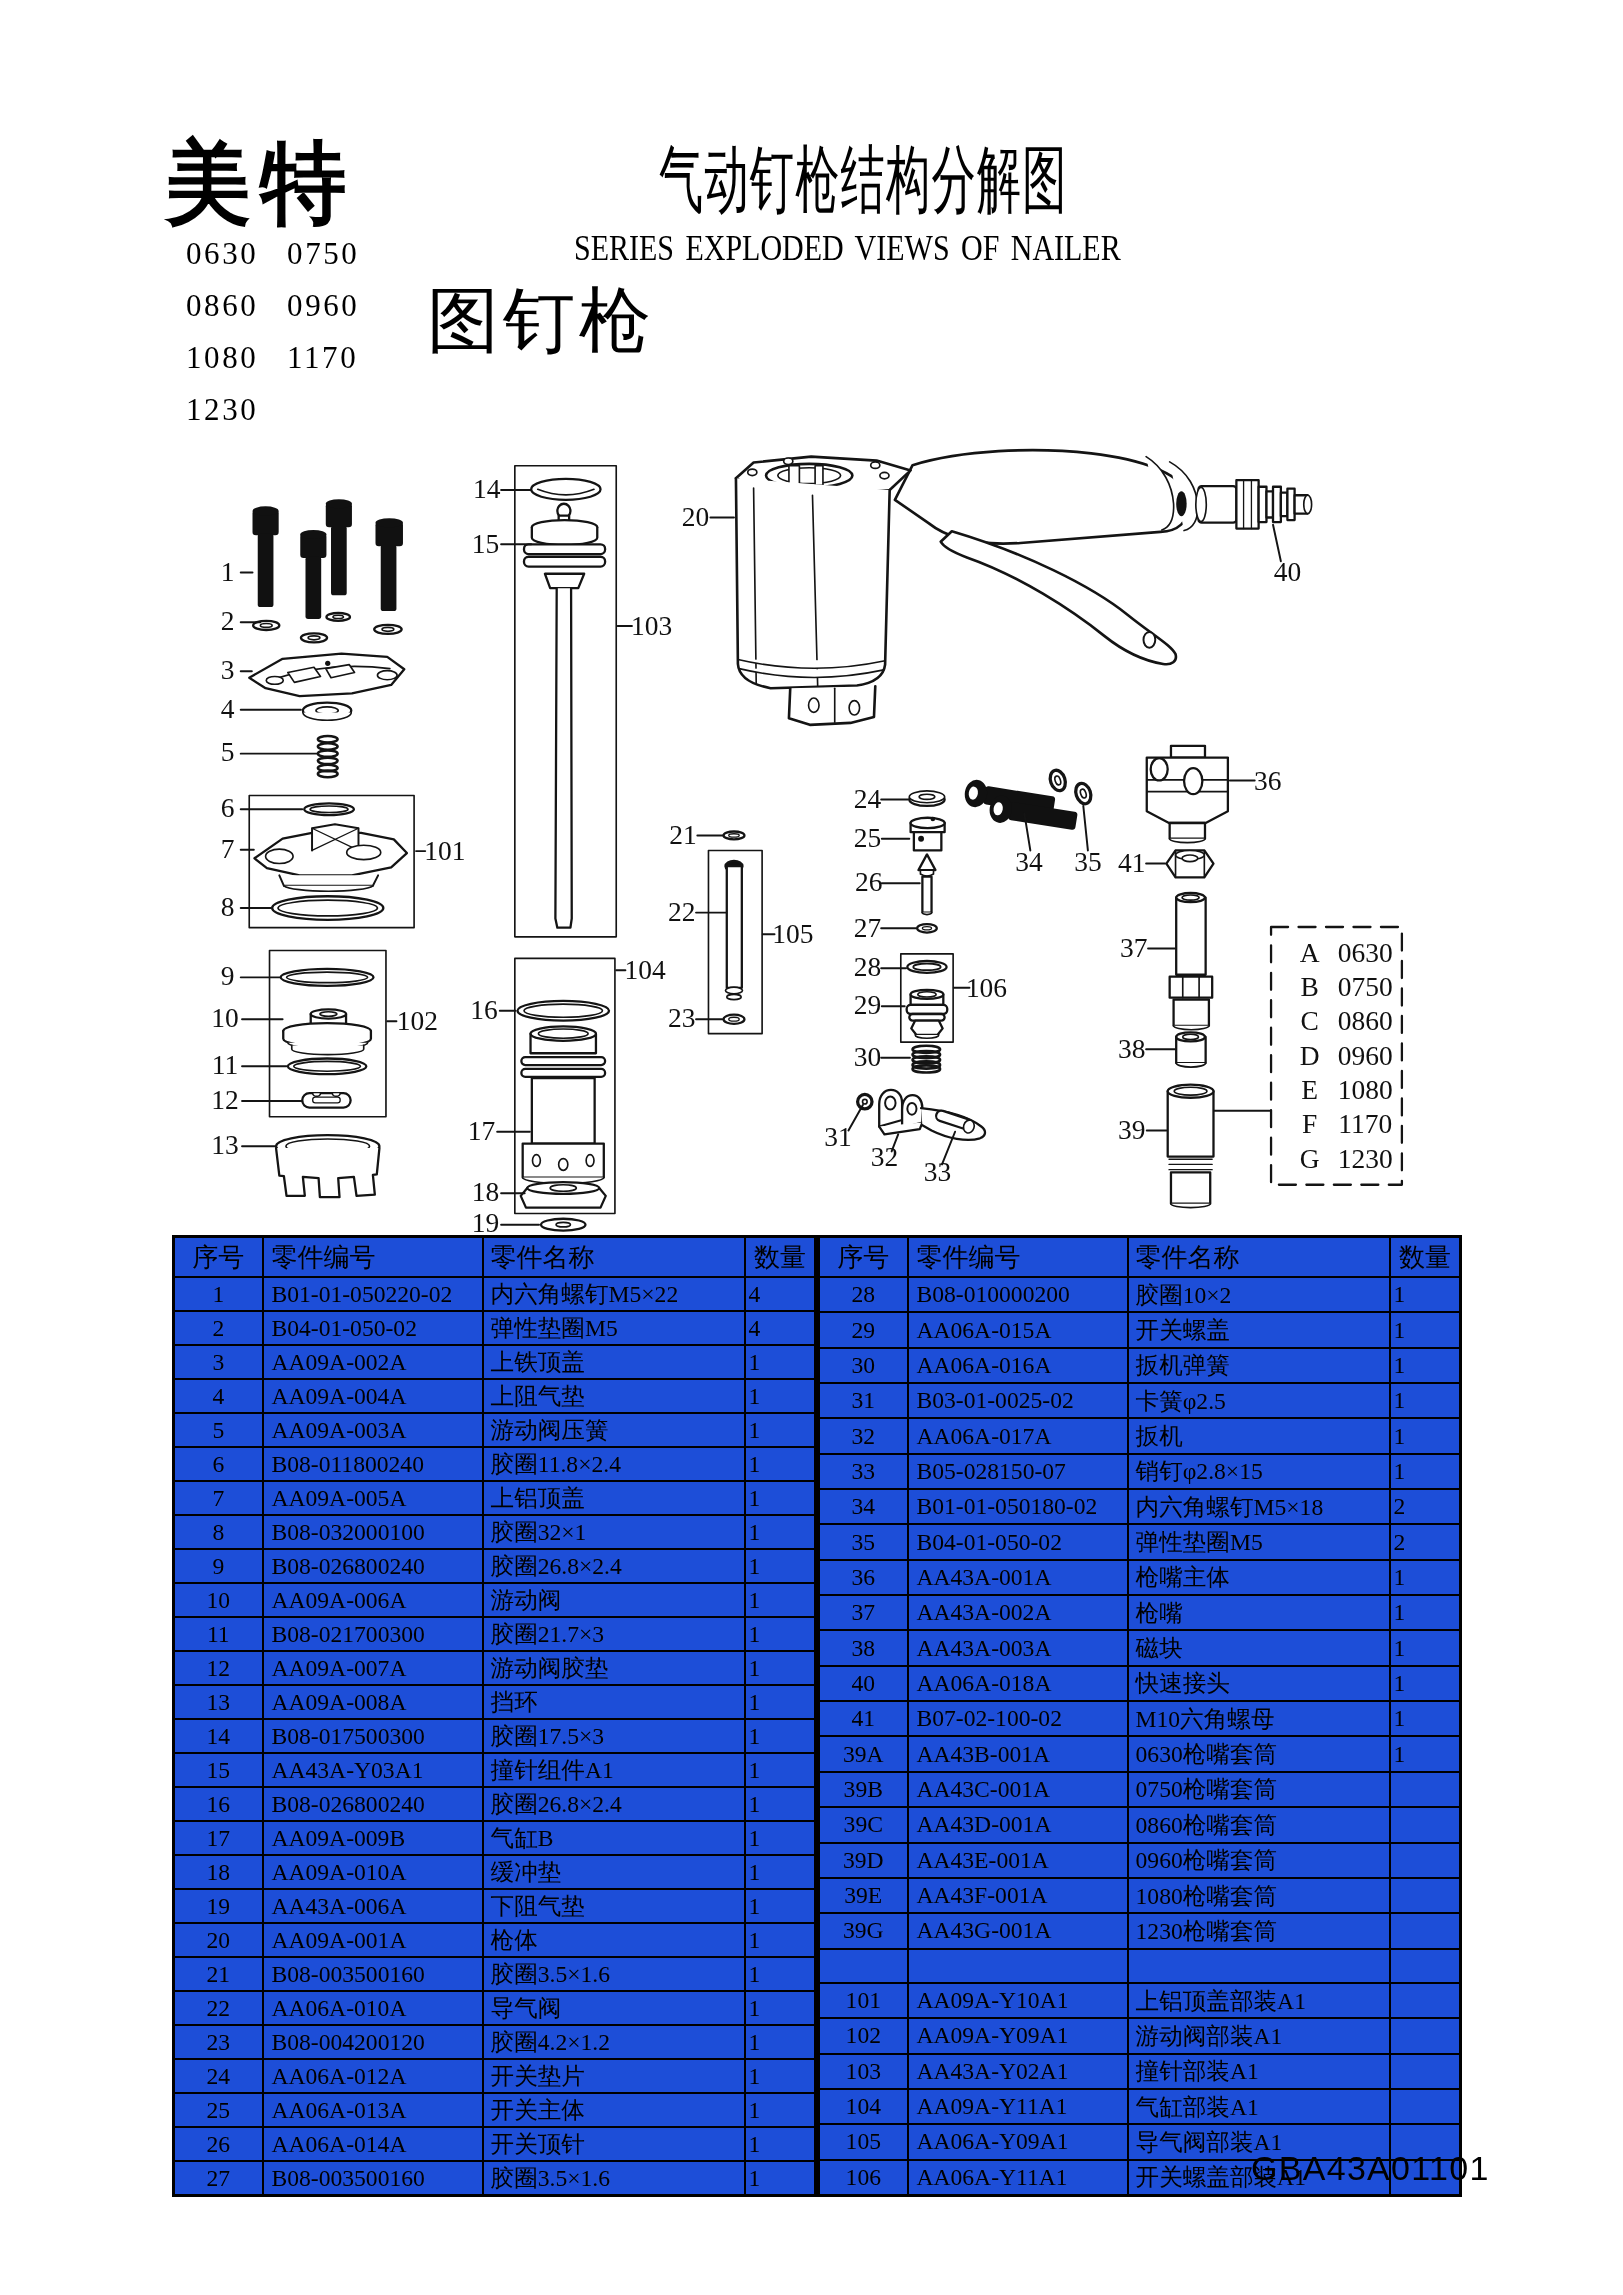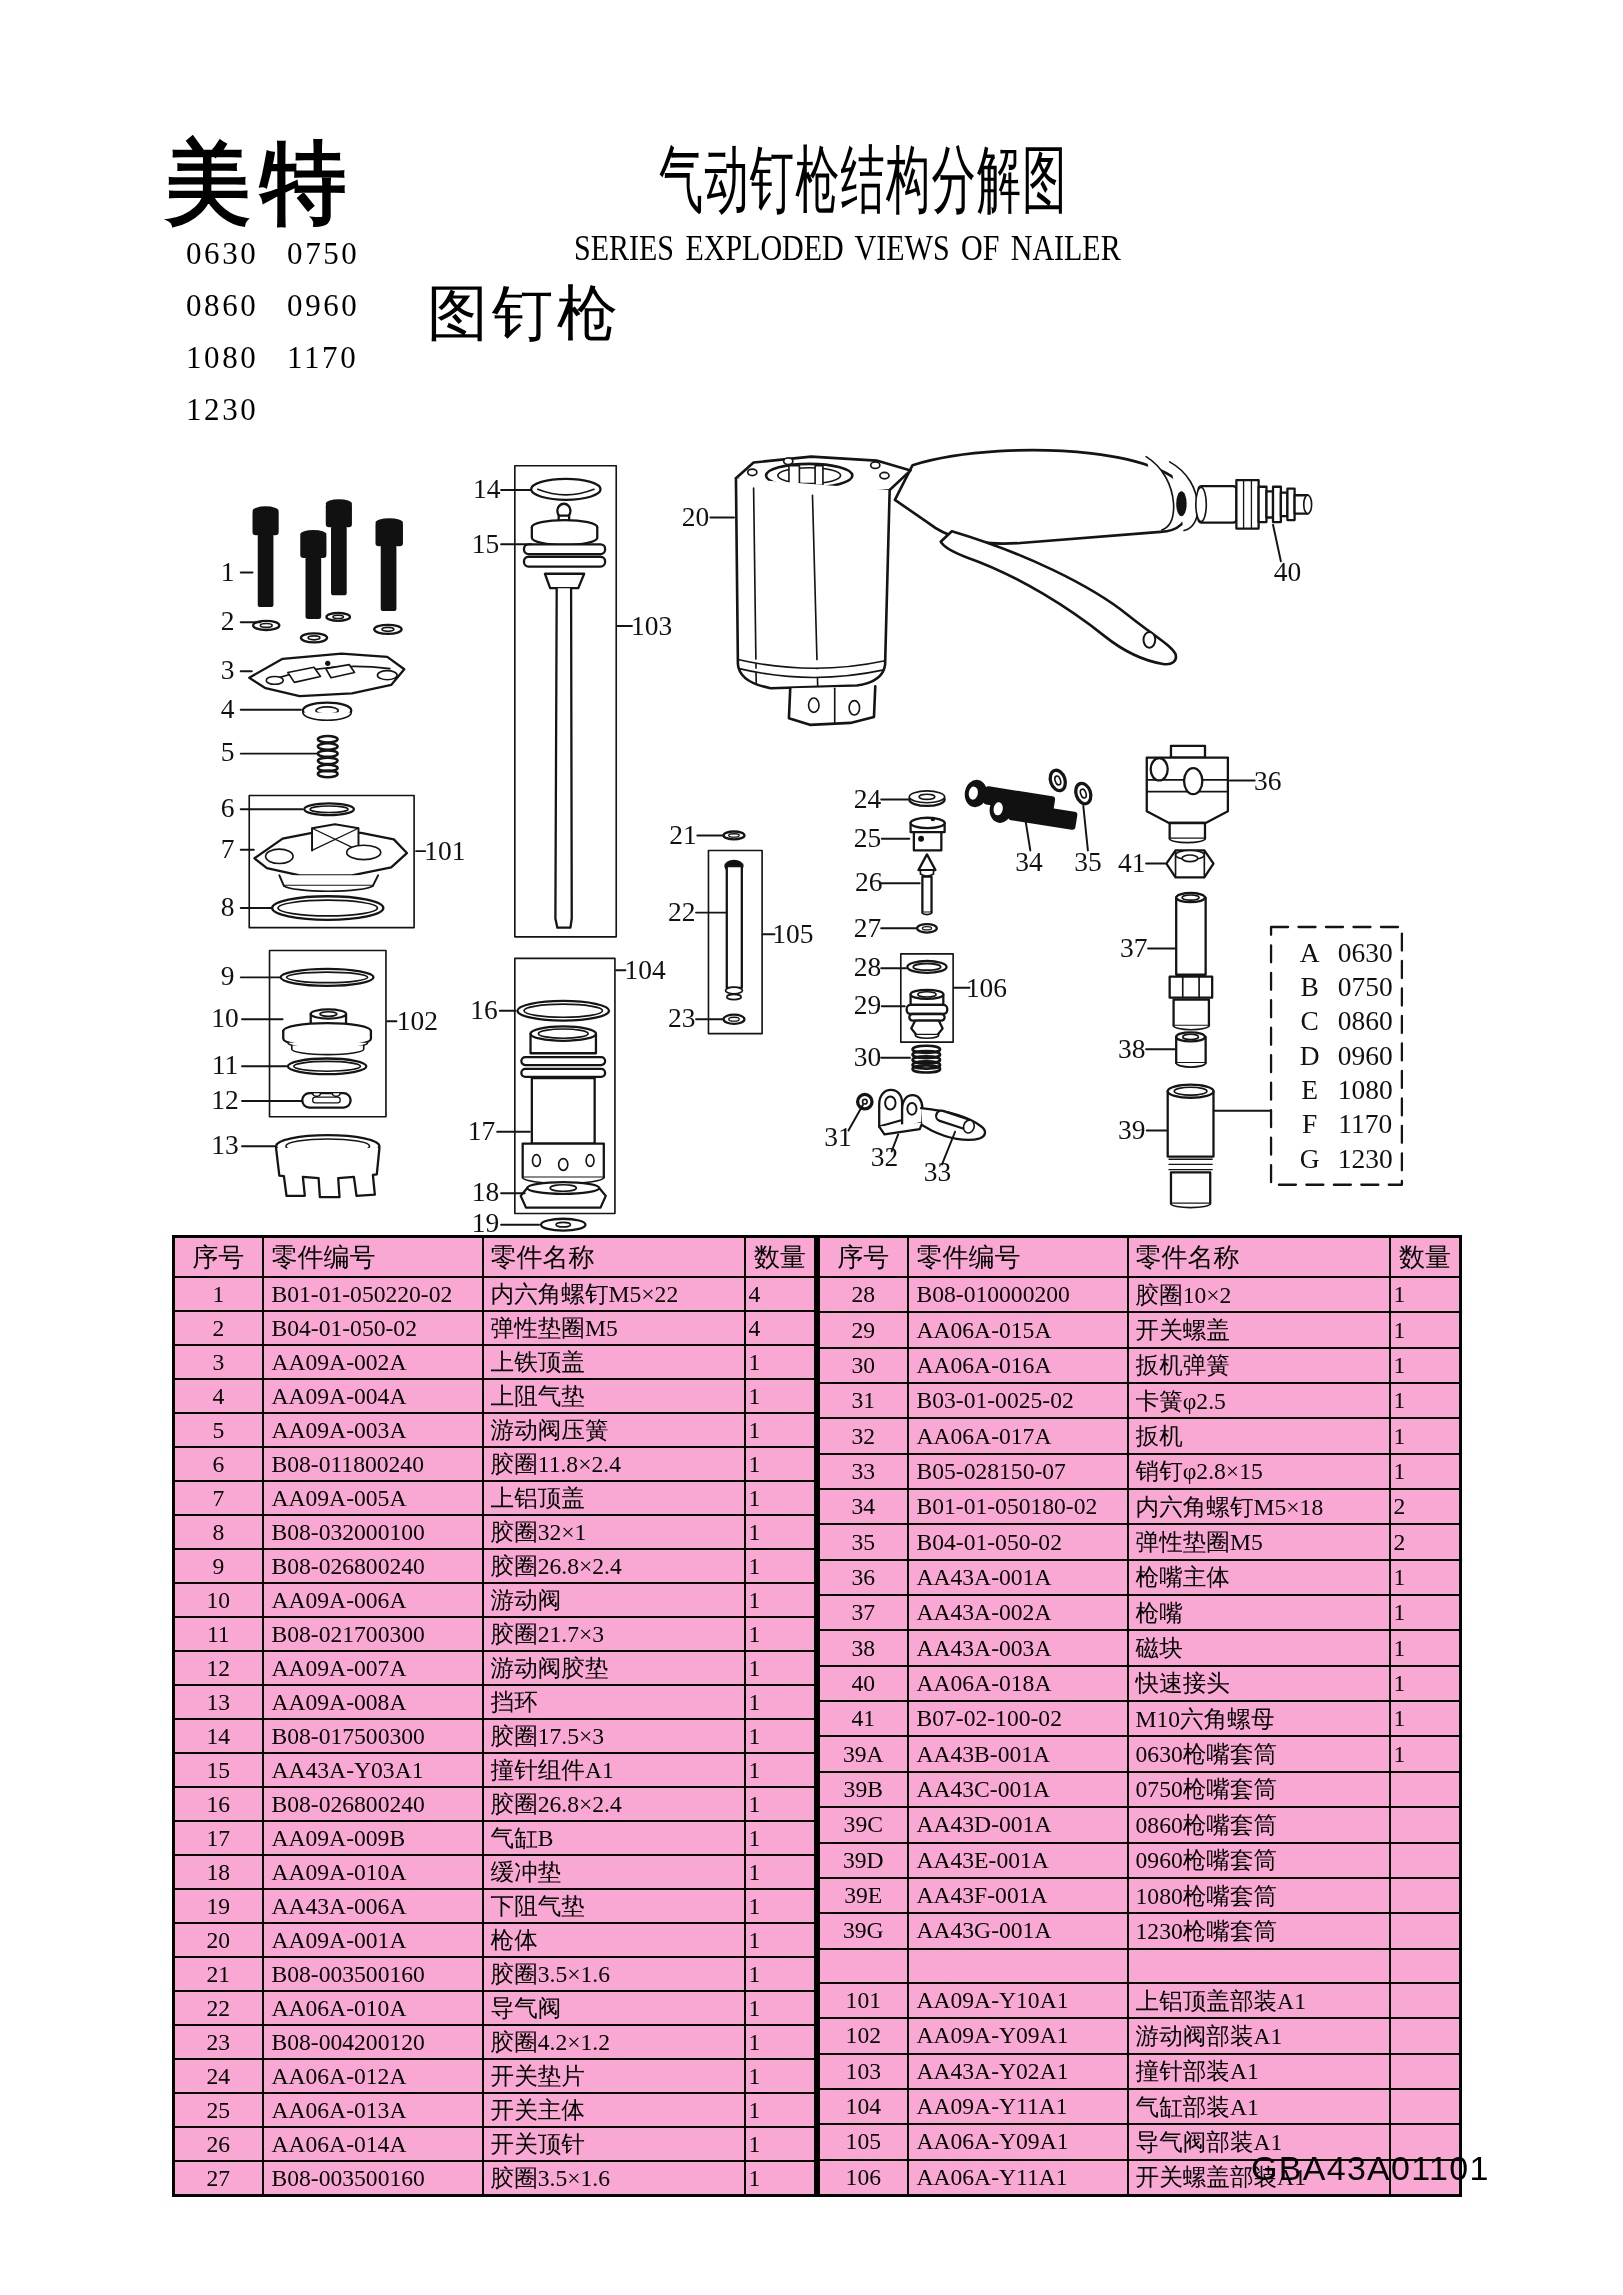--- a/index.html
+++ b/index.html
@@ -2,29 +2,29 @@
 <html style="font-size:10.5px"><head>
 <meta charset="utf-8">
 <style>
   html,body{margin:0;padding:0;background:#888;}
   .page{position:relative;width:1623px;height:2295px;background:#fff;overflow:hidden;
         font-family:"Liberation Serif","DejaVu Serif",serif;color:#000;}
   .abs{position:absolute;}
   .logo{left:165px;top:123px;font-size:86px;font-weight:bold;letter-spacing:9.2px;
         font-family:"DejaVu Serif",serif;transform:scaleY(1.05);transform-origin:left top;}
   .models{left:186px;top:228px;font-size:31px;line-height:52px;letter-spacing:2.6px;word-spacing:18.3px;}
-  .series{left:427px;top:273px;font-size:61px;letter-spacing:3.9px;}
+  .series{left:427px;top:273px;font-size:72px;letter-spacing:3.9px;}
   .title-zh{left:659px;top:131px;font-size:47px;letter-spacing:1.3px;white-space:nowrap;
             transform:scale(0.94,1.58);transform-origin:left top;}
   .title-en{left:574px;top:228px;font-size:30px;white-space:nowrap;word-spacing:3.9px;
             transform:scaleY(1.2);transform-origin:left top;}
   .doc-code{left:1251px;top:2149px;font-size:34px;font-family:"Liberation Sans","DejaVu Sans",sans-serif;letter-spacing:1.3px;}
   svg text{font-family:"Liberation Serif","DejaVu Serif",serif;fill:#111;}
   .tables{left:172px;top:1235px;width:1290px;display:flex;}
-  table{border-collapse:collapse;table-layout:fixed;background:#f9a8d4;}
+  table{border-collapse:collapse;table-layout:fixed;background:#1d4ed8;}
   table.pt{width:645px;border:3.9px solid #000;}
   .pt th{border:2.6px solid #000;font-size:26px;font-weight:normal;height:38px;padding:0;}
   .pt td{border:2.6px solid #000;font-size:23.6px;height:31px;padding:0 2.6px;overflow:hidden;white-space:nowrap;}
   .pt .c0{width:14%;text-align:center;}
   .pt .c1{width:34%;text-align:left;padding-left:7.9px;margin-left:36px;}
   .pt .c2{width:41%;text-align:left;padding-left:7px;}
   .pt .c3{width:11%;font-family:Liberation Serif, serif;}
 </style>
 </head>
 <body>

